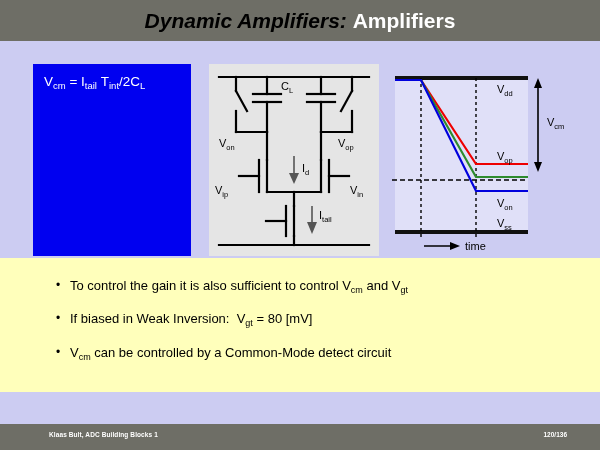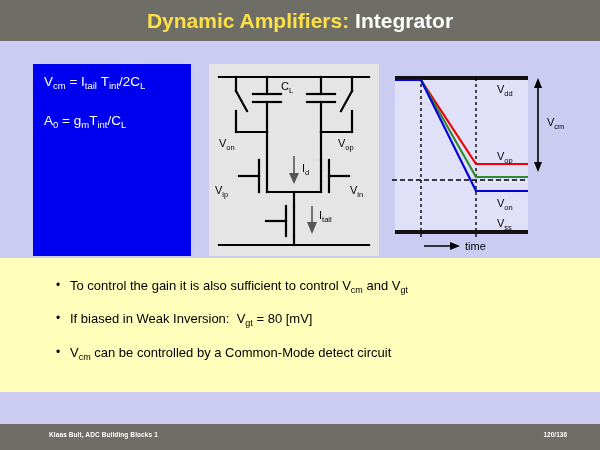--- a/index.html
+++ b/index.html
@@ -17,21 +17,21 @@
   
   .titlebar{
     position:absolute;left:0;top:0;width:600px;height:41px;
     background:#6e6e66;
     display:flex;align-items:center;justify-content:center;
   }
   .title{
     font-size:21px;font-weight:bold;letter-spacing:0px;
     white-space:nowrap;
   }
-  .title .t1{color:#fde047;}
+  .title .t1{color:#000000;font-style:italic;}
   .title .t2{color:#ffffff;}
 
   
   .upper{
     position:absolute;left:0;top:41px;width:600px;height:217px;
     background:#ccccf2;
     margin-top:13px;
   }
 
   
@@ -105,32 +105,29 @@
   .ctext{font-size:11px;fill:#000000;font-family:"Liberation Sans",sans-serif;}
   .csub{font-size:7.5px;fill:#000000;font-family:"Liberation Sans",sans-serif;}
 </style>
 </head>
 <body>
 
 <div id="slide">
 
   <div class="titlebar">
     <div class="title">
-      <span class="t1">Dynamic Amplifiers:</span><span>&nbsp;</span><span class="t2">Integrator</span>
+      <span class="t1">Dynamic Amplifiers:</span><span>&nbsp;</span><span class="t2">Amplifiers</span>
     </div>
   </div>
 
   <div class="upper">
 
     <div class="formulabox">
       <div class="formula">
         V<sub>cm</sub> = I<sub>tail</sub>&nbsp;T<sub>int</sub>/2C<sub>L</sub>
-      </div>
-      <div class="formula">
-        A<sub>0</sub> = g<sub>m</sub>T<sub>int</sub>/C<sub>L</sub>
       </div>
     </div>
 
     <div class="circuit">
       <svg width="170" height="192" viewBox="0 0 170 192">
         <g stroke="#000000" stroke-width="2.2" fill="none" stroke-linecap="square">
 
           <line x1="10" y1="13" x2="160" y2="13"></line>
 
           <line x1="27" y1="13" x2="27" y2="27"></line>

